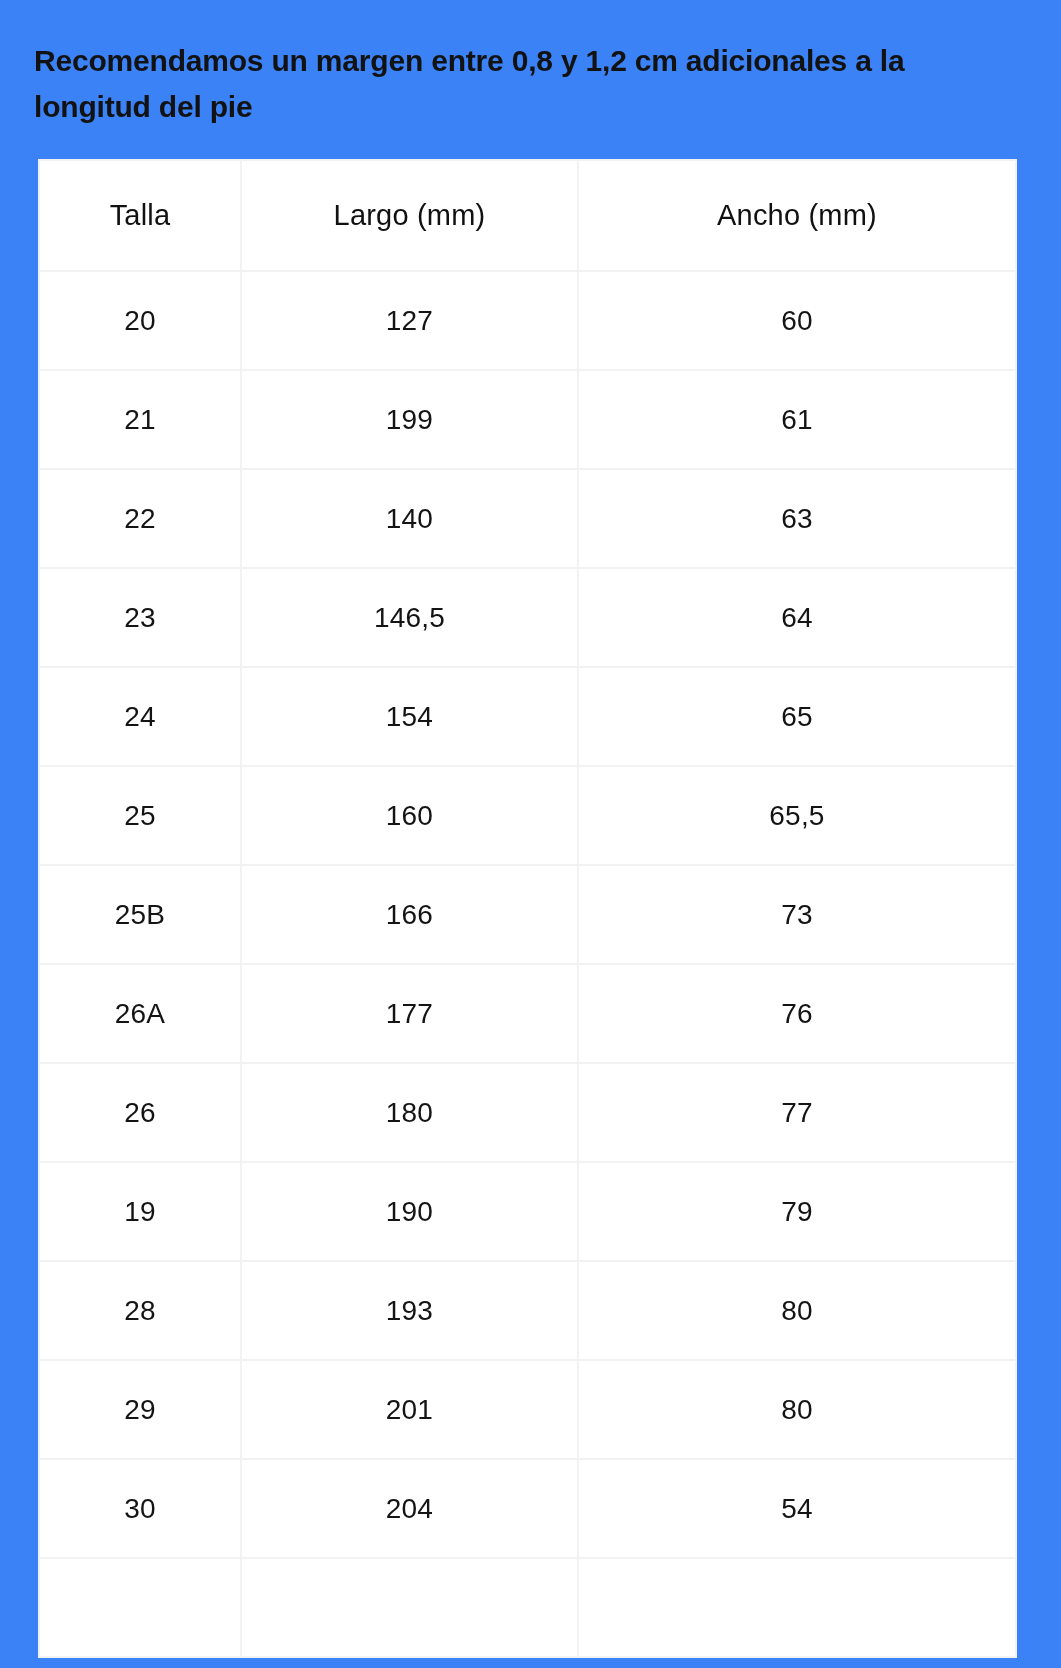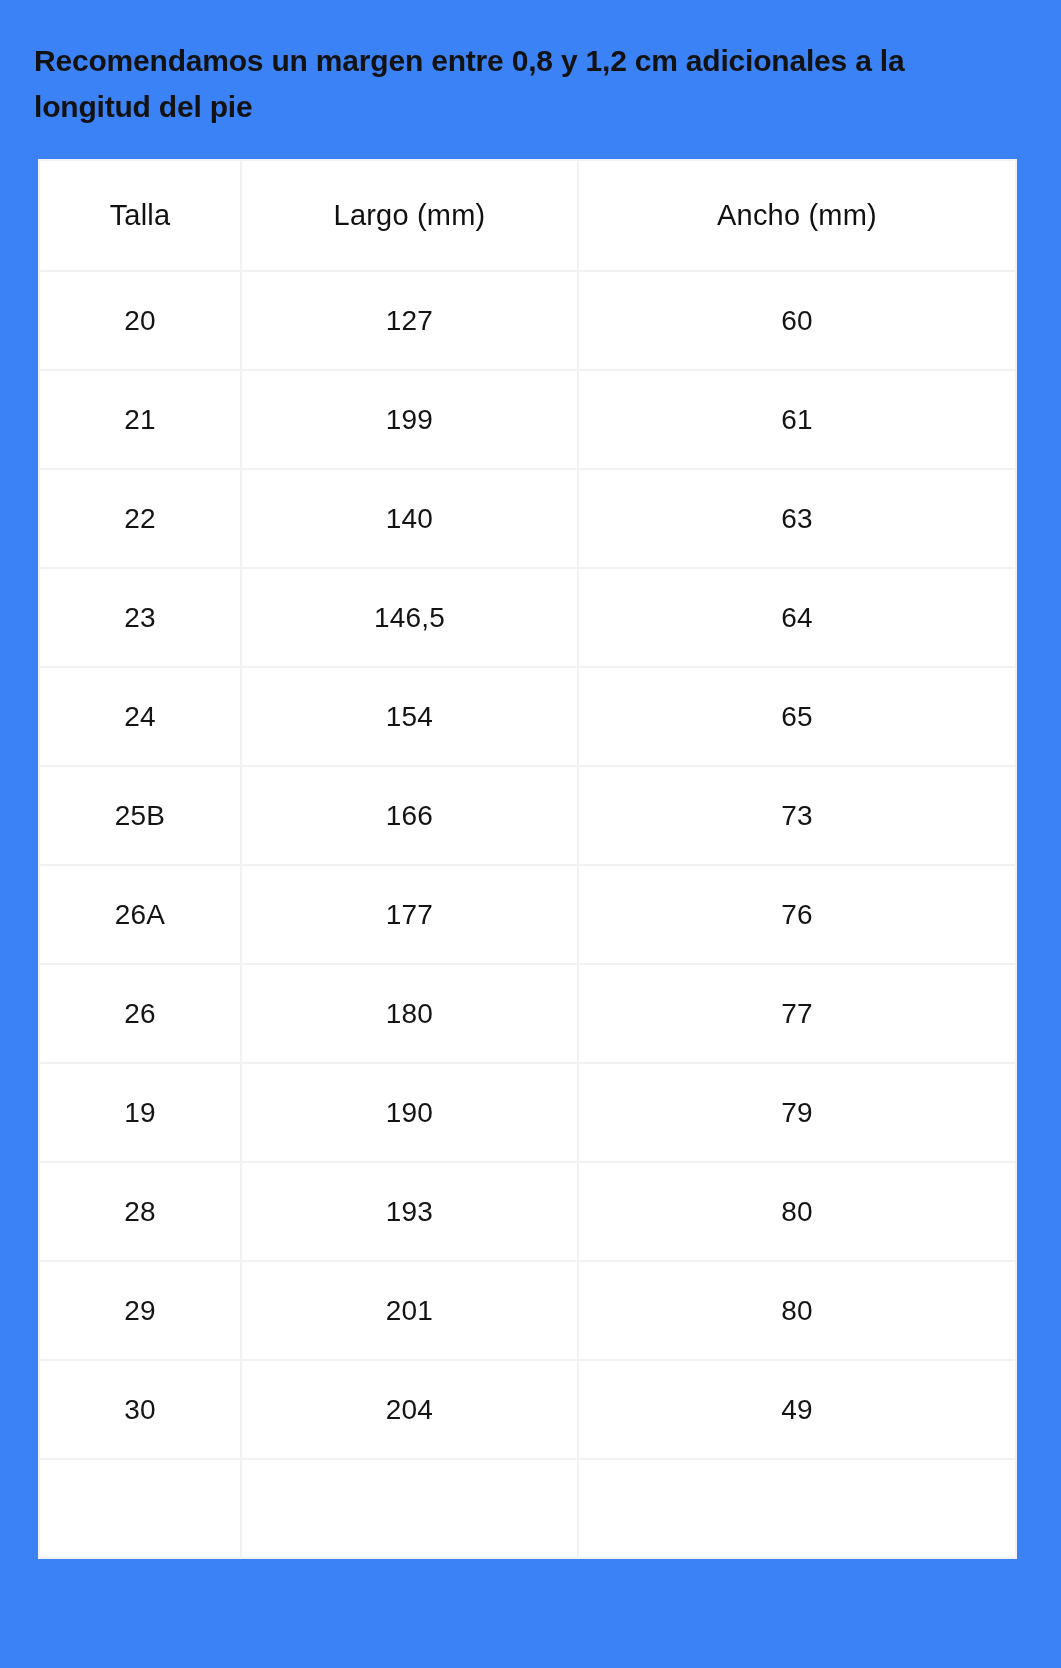--- a/index.html
+++ b/index.html
@@ -120,20 +120,25 @@
           <td>23</td>
           <td>146,5</td>
           <td>64</td>
         </tr>
         <tr>
           <td>24</td>
           <td>154</td>
           <td>65</td>
         </tr>
         <tr>
+          <td>25</td>
+          <td>160</td>
+          <td>65,5</td>
+        </tr>
+        <tr>
           <td>25B</td>
           <td>166</td>
           <td>73</td>
         </tr>
         <tr>
           <td>26A</td>
           <td>177</td>
           <td>76</td>
         </tr>
         <tr>
@@ -152,21 +157,21 @@
           <td>80</td>
         </tr>
         <tr>
           <td>29</td>
           <td>201</td>
           <td>80</td>
         </tr>
         <tr>
           <td>30</td>
           <td>204</td>
-          <td>49</td>
+          <td>54</td>
         </tr>
         <tr>
           <td></td>
           <td></td>
           <td></td>
         </tr>
       </tbody>
     </table>
   </div>
 

